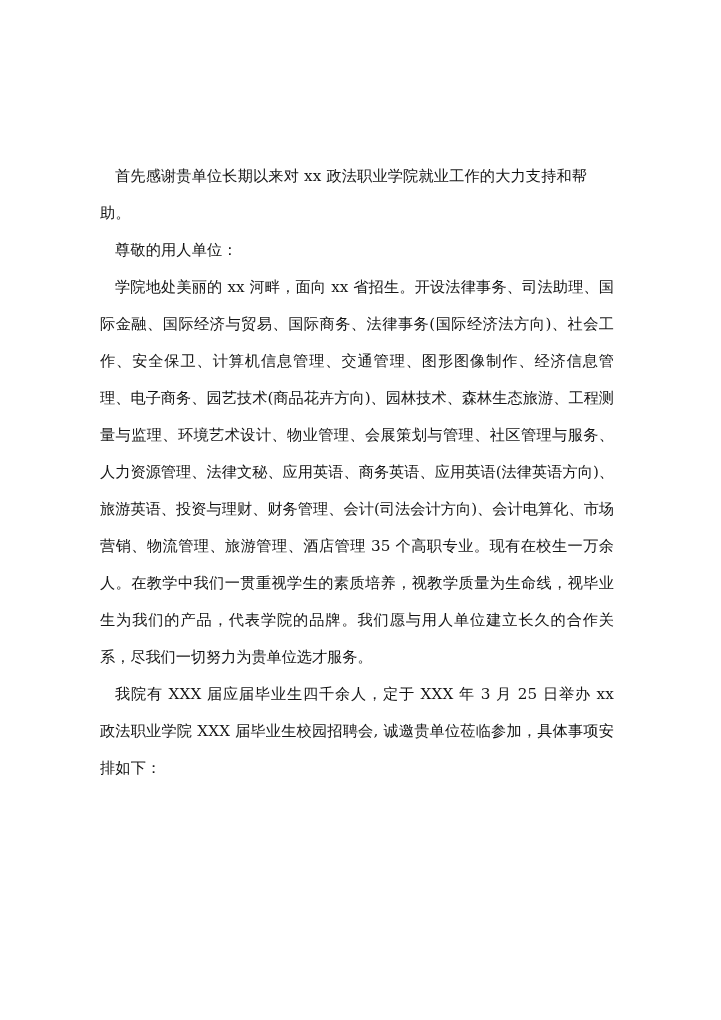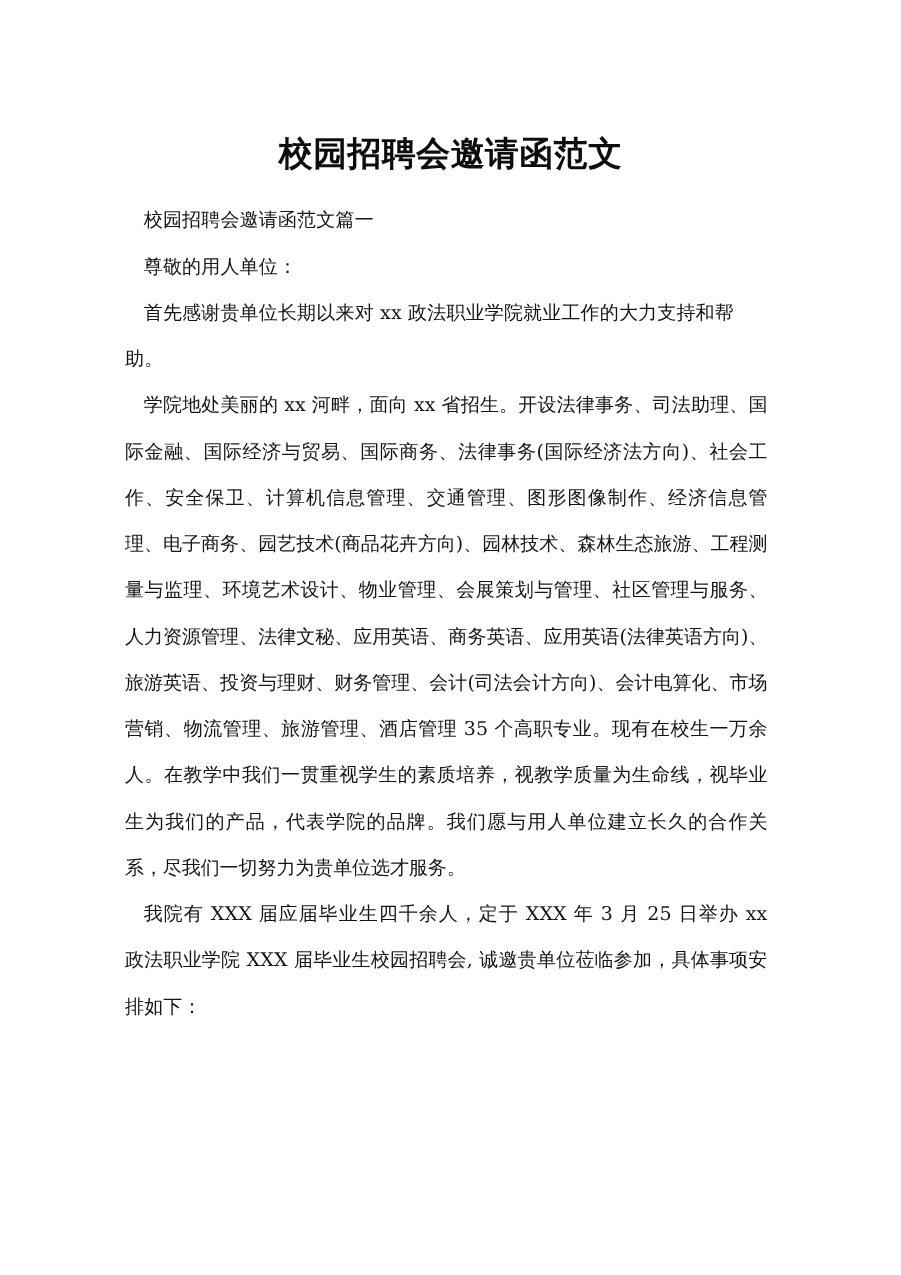--- a/index.html
+++ b/index.html
@@ -63,29 +63,27 @@
 
   .para.last-line-left {
     text-align: left;
   }
 </style>
 </head>
 <body>
 
 <div id="page">
 
-  <h1 class="doc-title">校园招聘会邀请函范文</h1>
 
   <div class="doc-body">
 
-    <p class="para">校园招聘会邀请函范文篇一</p>
+
+    <p class="para last-line-left">首先感谢贵单位长期以来对 xx 政法职业学院就业工作的大力支持和帮助。</p>
 
     <p class="para">尊敬的用人单位：</p>
-
-    <p class="para last-line-left">首先感谢贵单位长期以来对 xx 政法职业学院就业工作的大力支持和帮助。</p>
 
 
     <p class="para dense">学院地处美丽的 xx 河畔，面向 xx 省招生。开设法律事务、司法助理、国际金融、国际经济与贸易、国际商务、法律事务(国际经济法方向)、社会工作、安全保卫、计算机信息管理、交通管理、图形图像制作、经济信息管理、电子商务、园艺技术(商品花卉方向)、园林技术、森林生态旅游、工程测量与监理、环境艺术设计、物业管理、会展策划与管理、社区管理与服务、人力资源管理、法律文秘、应用英语、商务英语、应用英语(法律英语方向)、旅游英语、投资与理财、财务管理、会计(司法会计方向)、会计电算化、市场营销、物流管理、旅游管理、酒店管理 35 个高职专业。现有在校生一万余人。在教学中我们一贯重视学生的素质培养，视教学质量为生命线，视毕业生为我们的产品，代表学院的品牌。我们愿与用人单位建立长久的合作关系，尽我们一切努力为贵单位选才服务。</p>
 
     <p class="para">我院有 XXX 届应届毕业生四千余人，定于 XXX 年 3 月 25 日举办 xx 政法职业学院 XXX 届毕业生校园招聘会, 诚邀贵单位莅临参加，具体事项安排如下：</p>
 
   </div>
 
 </div>
 

